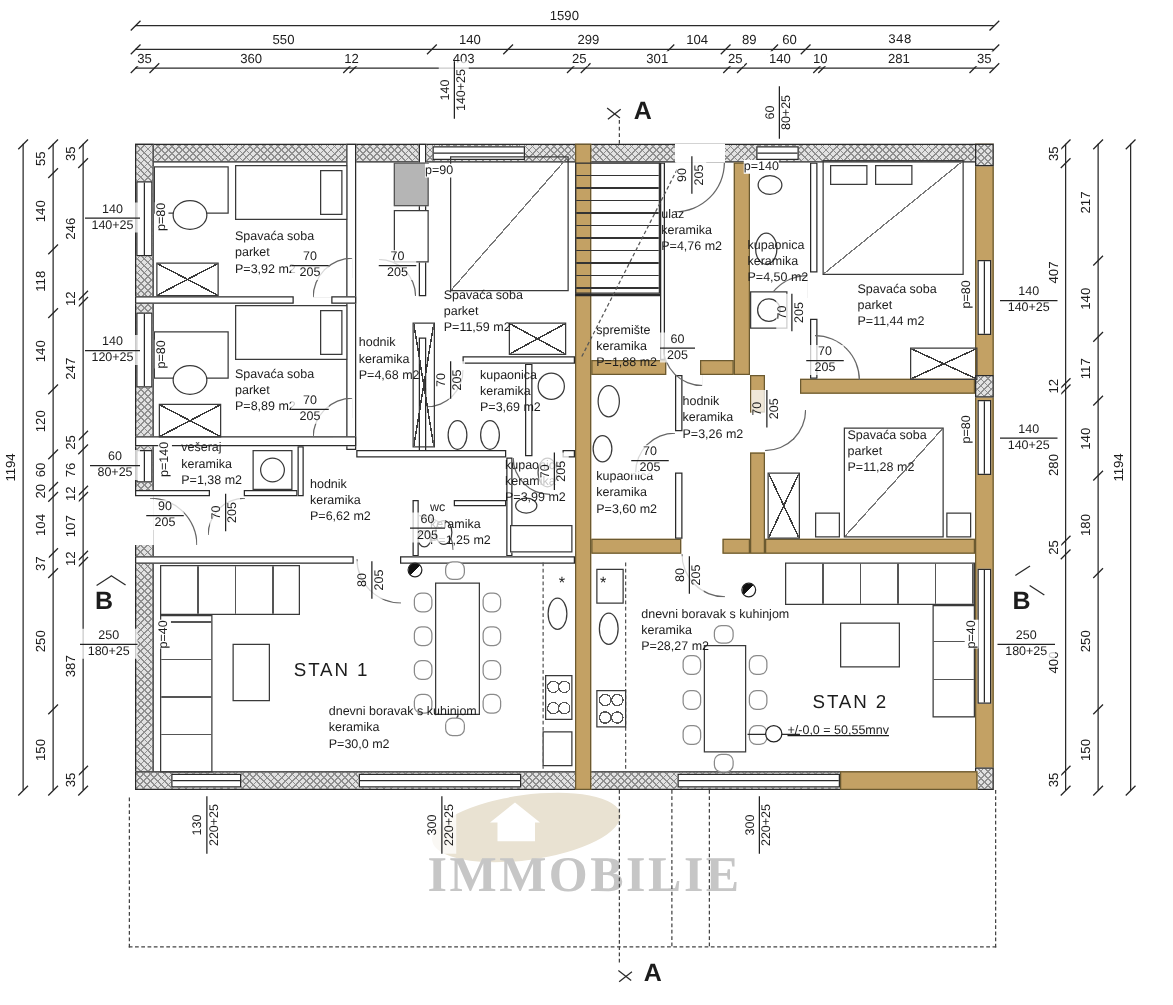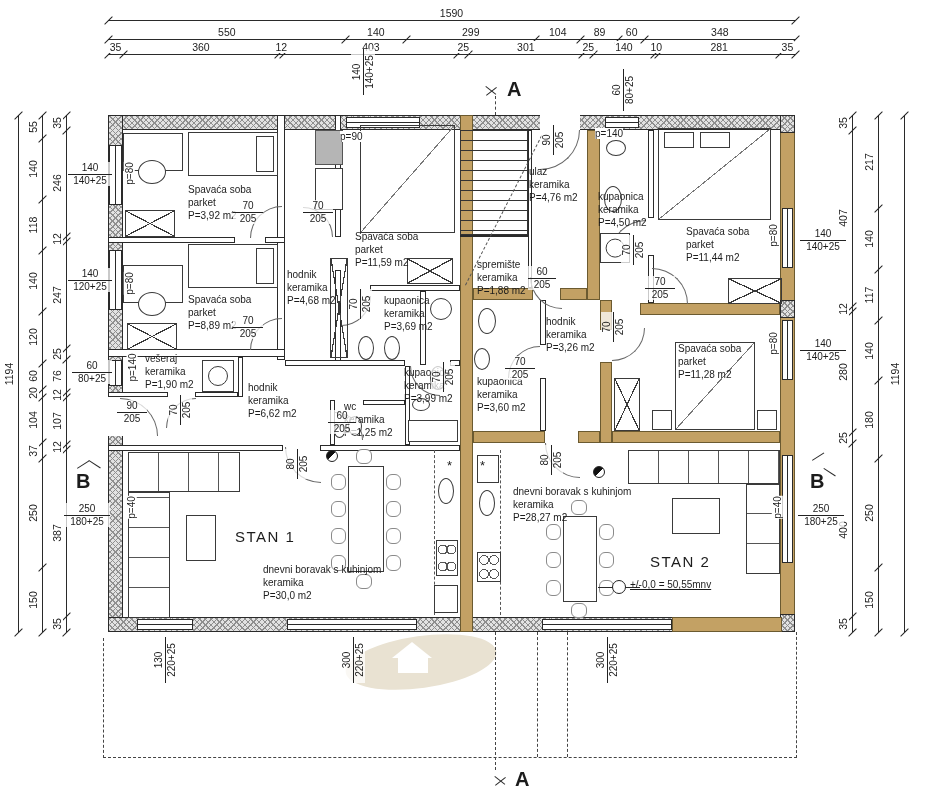--- a/index.html
+++ b/index.html
@@ -73,20 +73,21 @@
   .und{text-decoration:underline;}
 </style>
 </head>
 <body>
 
 <div id="page">
 
   <div class="a logo-ell" style="left:345px;top:636px;width:152px;height:52px;"></div>
   <div class="a roof" style="left:392px;top:642px;"></div>
   <div class="a" style="left:398px;top:657px;width:30px;height:16px;background:#fff;"></div>
+  <div class="a logo-txt" style="left:342px;top:676px;font-size:40px;letter-spacing:2px;">IMMOBILIE</div>
 
   <div class="a dl" style="left:108px;top:20px;width:687px;height:1px;"></div>
   <div class="a dl" style="left:108px;top:39px;width:687px;height:1px;"></div>
   <div class="a dl" style="left:108px;top:54px;width:687px;height:1px;"></div>
   <div class="a dl" style="left:18px;top:115px;width:1px;height:517px;"></div>
   <div class="a dl" style="left:42px;top:115px;width:1px;height:517px;"></div>
   <div class="a dl" style="left:66px;top:115px;width:1px;height:517px;"></div>
   <div class="a dl" style="left:852px;top:115px;width:1px;height:517px;"></div>
   <div class="a dl" style="left:878px;top:115px;width:1px;height:517px;"></div>
   <div class="a dl" style="left:904px;top:115px;width:1px;height:517px;"></div>
@@ -273,21 +274,21 @@
       <div>P=4,68 m2</div>
     </div>
   <div class="a lbl" style="left:384px;top:294px;">
       <div>kupaonica</div>
       <div>keramika</div>
       <div>P=3,69 m2</div>
     </div>
   <div class="a lbl" style="left:145px;top:352px;">
       <div>vešeraj</div>
       <div>keramika</div>
-      <div>P=1,90 m2</div>
+      <div>P=1,38 m2</div>
     </div>
   <div class="a lbl" style="left:248px;top:381px;">
       <div>hodnik</div>
       <div>keramika</div>
       <div>P=6,62 m2</div>
     </div>
   <div class="a lbl" style="left:404px;top:366px;">
       <div>kupaonica</div>
       <div>keramika</div>
       <div>P=3,99 m2</div>
@@ -505,21 +506,21 @@
     <div class="dnum" style="left: 375.887px; top: 38px;">140</div>
     <div class="tick" style="left: 405.632px; top: 33.5px;"></div>
     <div class="dnum" style="left: 470.727px; top: 38px;">299</div>
     <div class="tick" style="left: 534.823px; top: 33.5px;"></div>
     <div class="dnum" style="left: 557.791px; top: 38px;">104</div>
     <div class="tick" style="left: 579.758px; top: 33.5px;"></div>
     <div class="dnum" style="left: 599.486px; top: 38px;">89</div>
     <div class="tick" style="left: 618.213px; top: 33.5px;"></div>
     <div class="dnum" style="left: 631.675px; top: 38px;">60</div>
     <div class="tick" style="left: 644.138px; top: 33.5px;"></div>
-    <div class="dnum" style="left: 719.819px; top: 38px;">348</div>
+    <div class="dnum" style="left: 719.819px; top: 38px; font-family: Liberation Mono, monospace;">348</div>
     <div class="tick" style="left: 794.5px; top: 33.5px;"></div>
     <div class="tick" style="left: 107.5px; top: 48.5px;"></div>
     <div class="dnum" style="left: 115.561px; top: 53px;">35</div>
     <div class="tick" style="left: 122.623px; top: 48.5px;"></div>
     <div class="dnum" style="left: 200.896px; top: 53px;">360</div>
     <div class="tick" style="left: 278.17px; top: 48.5px;"></div>
     <div class="dnum" style="left: 281.262px; top: 53px;">12</div>
     <div class="tick" style="left: 283.355px; top: 48.5px;"></div>
     <div class="dnum" style="left: 370.918px; top: 53px;">403</div>
     <div class="tick" style="left: 457.481px; top: 48.5px;"></div>

